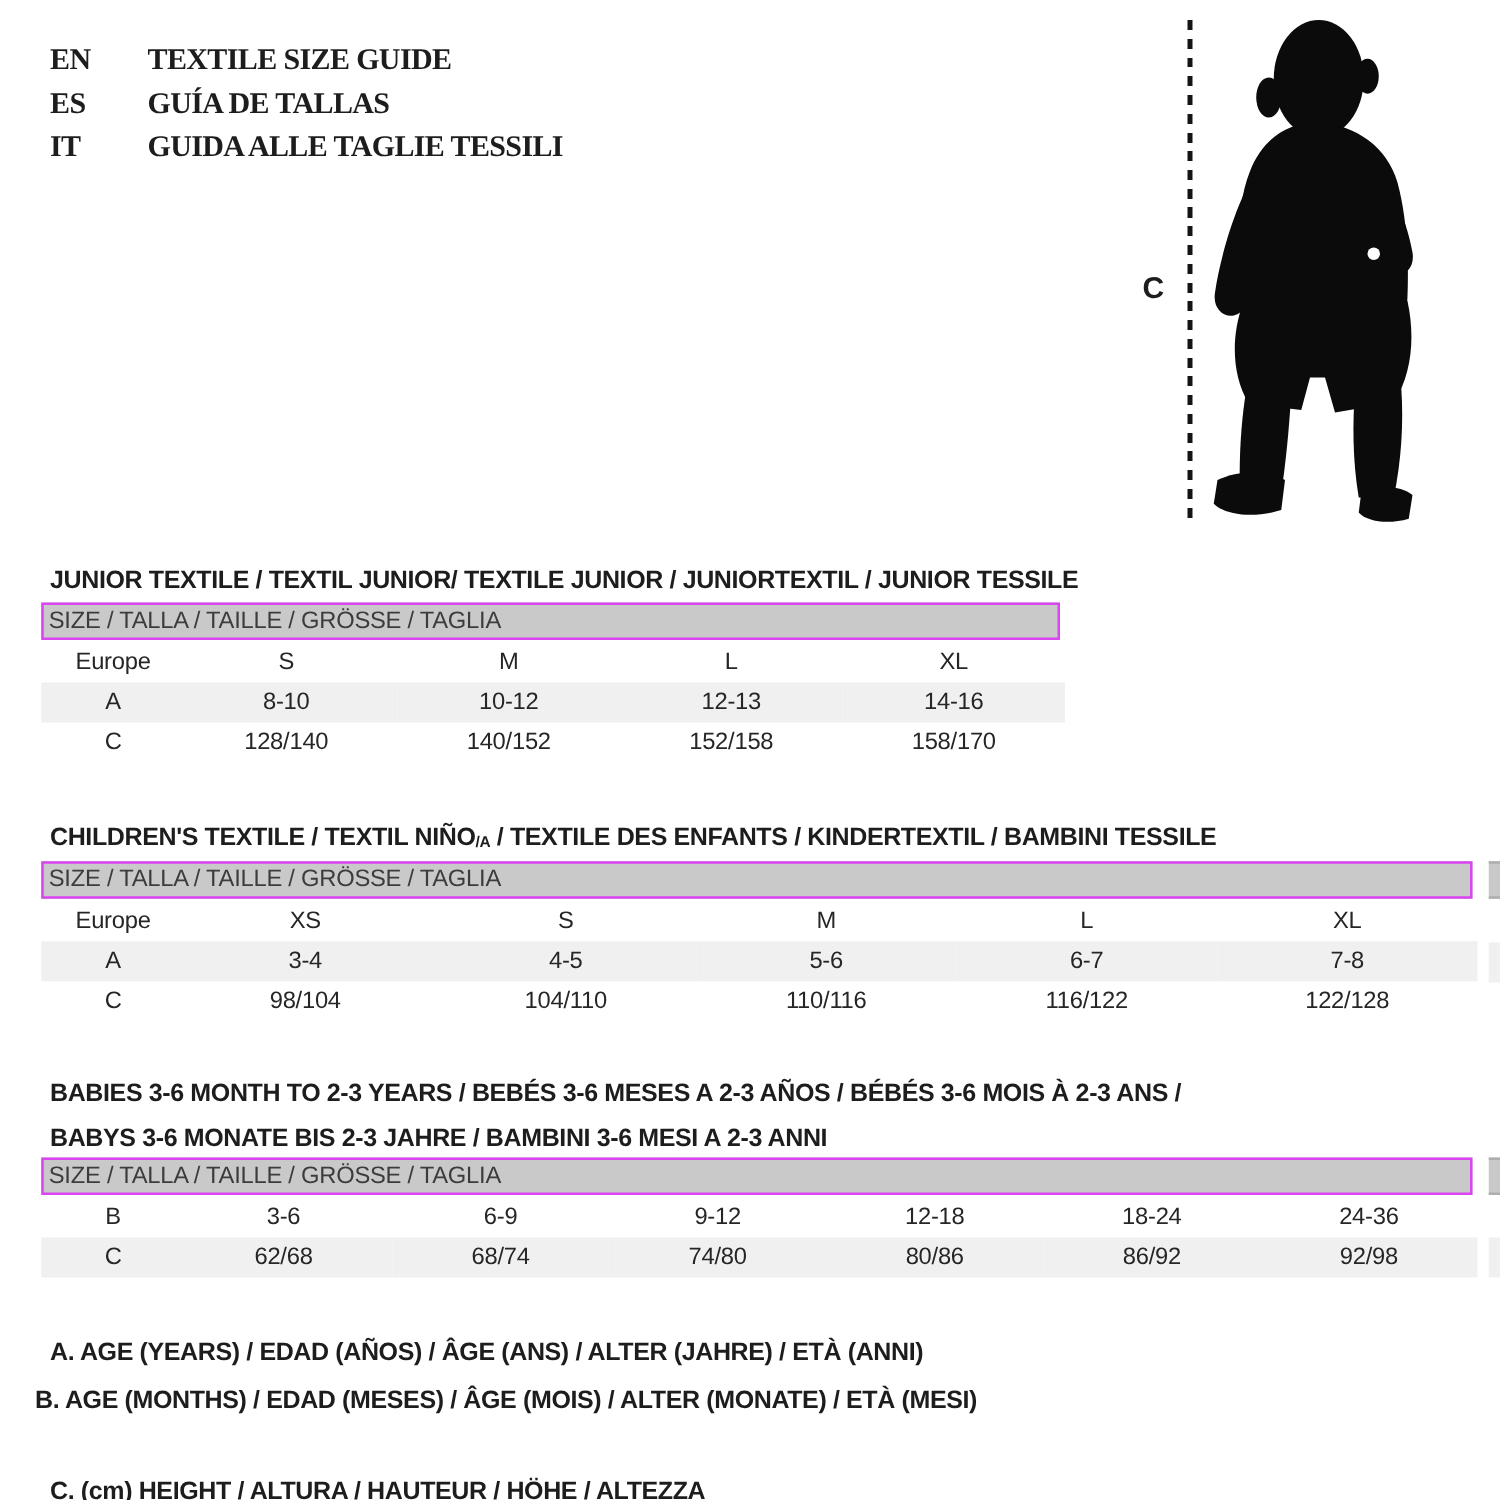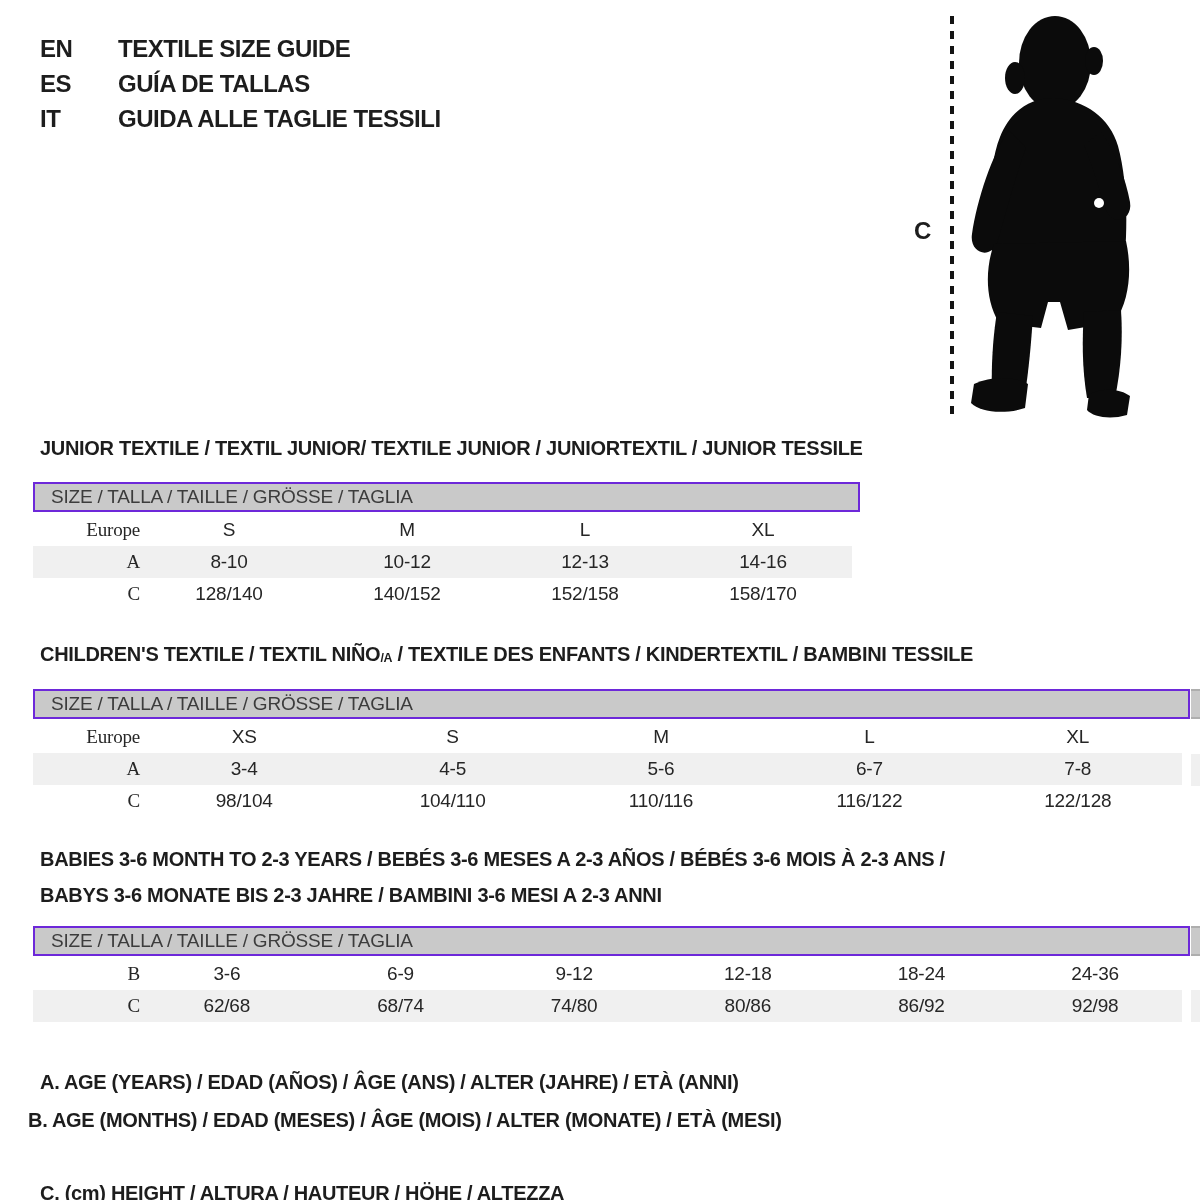--- a/index.html
+++ b/index.html
@@ -3,38 +3,38 @@
 <meta charset="utf-8">
 <style>
   html,body{margin:0;padding:0;}
   body{
     width:1200px;height:1200px;background:#ffffff;
     font-family:"Liberation Sans",sans-serif;color:#1d1d1d;
     position:relative;overflow:hidden;
   }
   .abs{position:absolute;}
   
-  .lang-row{display:flex;line-height:35px;font-weight:bold;font-size:24px;letter-spacing:-0.5px;white-space:nowrap;}
+  .lang-row{display:flex;line-height:35px;font-weight:bold;font-size:24px;letter-spacing:-0.5px;white-space:nowrap;font-family:Liberation Serif, serif;}
   .lang-code{width:78px;}
   
   .measure-line{
     width:4px;background:repeating-linear-gradient(to bottom,#141414 0 8px,transparent 8px 15px);
   }
   .measure-label{font-size:24px;font-weight:bold;}
   
-  .sec-heading{font-weight:bold;font-size:20px;letter-spacing:-0.3px;white-space:nowrap;line-height:24px;}
+  .sec-heading{font-weight:bold;font-size:20px;letter-spacing:-0.3px;white-space:nowrap;line-height:24px;margin-top:16px;}
   
   .size-bar{
-    background:#c9c9c9;border:2px solid #6d28d9;height:26px;line-height:26px;
-    padding-left:16px;font-size:19px;color:#3c3c3c;letter-spacing:-0.2px;
+    background:#c9c9c9;border:2px solid #d946ef;height:26px;line-height:26px;
+    padding-left:4px;font-size:19px;color:#3c3c3c;letter-spacing:-0.2px;
   }
   
   table.size-table{border-collapse:collapse;table-layout:fixed;font-size:19px;color:#262626;}
   table.size-table td{height:32px;text-align:center;padding:0;letter-spacing:-0.2px;white-space:nowrap;}
-  table.size-table td.lbl{text-align:right;padding-left:8px;font-family:Liberation Serif, serif;}
+  table.size-table td.lbl{text-align:center;padding-left:8px;}
   tr.shaded{background:#f0f0f0;}
   
   .sliver-bar{width:9px;background:#c9c9c9;border-top:2px solid #aeaeae;border-bottom:2px solid #aeaeae;height:26px;}
   .sliver-row{width:9px;background:#f0f0f0;height:32px;}
   
   .foot-line{font-weight:bold;font-size:20px;letter-spacing:-0.3px;line-height:24px;white-space:nowrap;}
   .sub-a{font-size:0.62em;vertical-align:-0.12em;}
 </style>
 </head>
 <body>

